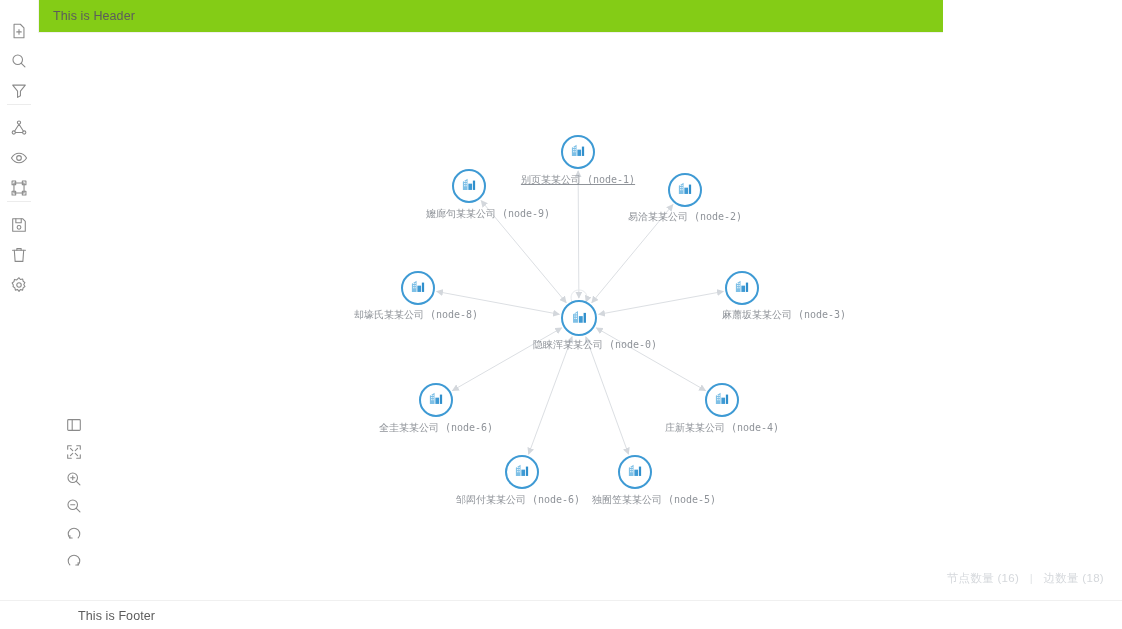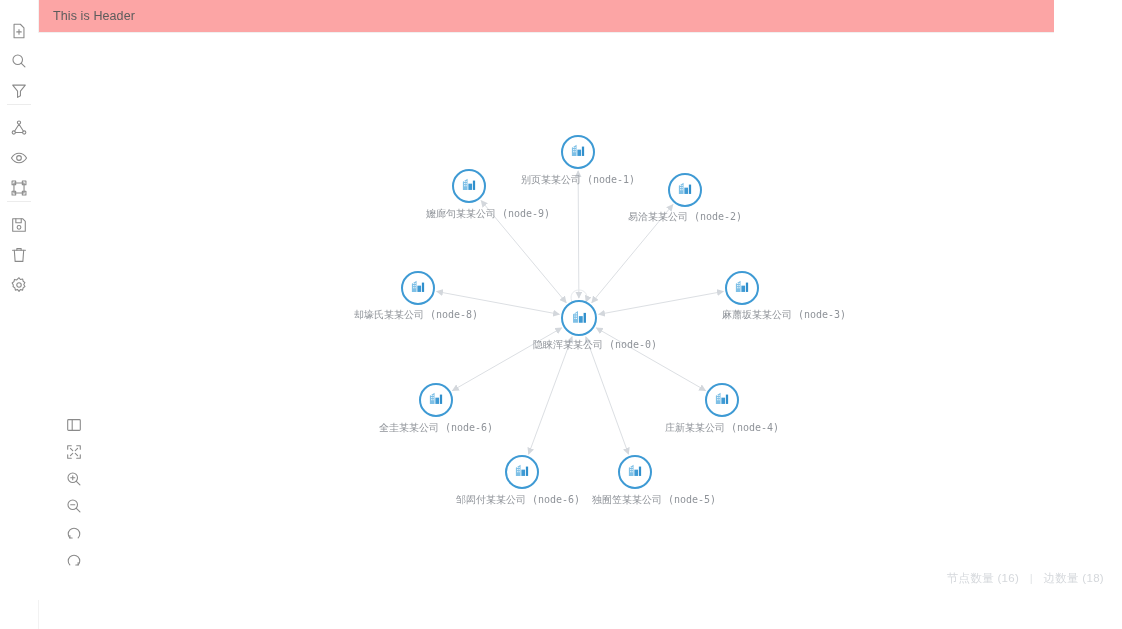--- a/index.html
+++ b/index.html
@@ -13,24 +13,24 @@
     width: 1122px;
     height: 629px;
     overflow: hidden;
     background: #ffffff;
   }
 
   
   .header {
     position: absolute;
     left: 0; top: 0;
-    width: 1054px;
+    width: 943px;
     height: 33px;
     box-sizing: border-box;
-    background: #fca5a5;
+    background: #84cc16;
     border-bottom: 1px solid #f0f0f0;
   }
   .header-title {
     position: absolute;
     left: 53px;
     top: 9px;
     font-size: 12.5px;
     color: #5c5c5c;
     letter-spacing: .1px;
   }
@@ -260,21 +260,21 @@
     <path fill="#3e9ad4" d="M9.3 9.6 L13.4 9.6 L13.4 16.6 L9.3 16.6 Z"></path>
     <path fill="#2f8fcc" d="M14.3 6.2 L16.8 6.2 L16.8 16.6 L14.3 16.6 Z"></path>
     <rect fill="#ffffff" x="4.6" y="6.6" width="1.1" height="1.1"></rect>
     <rect fill="#ffffff" x="6.3" y="6.6" width="1.1" height="1.1"></rect>
     <rect fill="#ffffff" x="4.6" y="9" width="1.1" height="1.1"></rect>
     <rect fill="#ffffff" x="6.3" y="9" width="1.1" height="1.1"></rect>
     <rect fill="#ffffff" x="4.6" y="11.4" width="1.1" height="1.1"></rect>
     <rect fill="#ffffff" x="6.3" y="11.4" width="1.1" height="1.1"></rect>
   </svg></span>
         </div>
-        <div class="node-label" style="left: 540px; top: 140px; color: rgb(143, 147, 153);">别页某某公司 (node-1)</div>
+        <div class="node-label" style="left: 540px; top: 140px; color: rgb(143, 147, 153); text-decoration: underline;">别页某某公司 (node-1)</div>
         <div class="node-circle" style="width: 34px; height: 34px; left: 630px; top: 140px; border-color: rgb(62, 154, 212);">
           <span><svg width="18" height="18" viewBox="0 0 20 20">
     <path fill="#7fc0e6" d="M3.2 7.6 L8.4 4.2 L8.4 16.6 L3.2 16.6 Z"></path>
     <path fill="#3e9ad4" d="M9.3 9.6 L13.4 9.6 L13.4 16.6 L9.3 16.6 Z"></path>
     <path fill="#2f8fcc" d="M14.3 6.2 L16.8 6.2 L16.8 16.6 L14.3 16.6 Z"></path>
     <rect fill="#ffffff" x="4.6" y="6.6" width="1.1" height="1.1"></rect>
     <rect fill="#ffffff" x="6.3" y="6.6" width="1.1" height="1.1"></rect>
     <rect fill="#ffffff" x="4.6" y="9" width="1.1" height="1.1"></rect>
     <rect fill="#ffffff" x="6.3" y="9" width="1.1" height="1.1"></rect>
     <rect fill="#ffffff" x="4.6" y="11.4" width="1.1" height="1.1"></rect>
@@ -421,14 +421,17 @@
         </svg>
       </div>
     </div>
 
   <div class="stats">
     <span>节点数量 (16)</span>
     <span class="divider">|</span>
     <span>边数量 (18)</span>
   </div>
 
+  <div class="footer">
+    <div class="footer-title">This is Footer</div>
+  </div>
 
 </div>
 
 </body></html>

